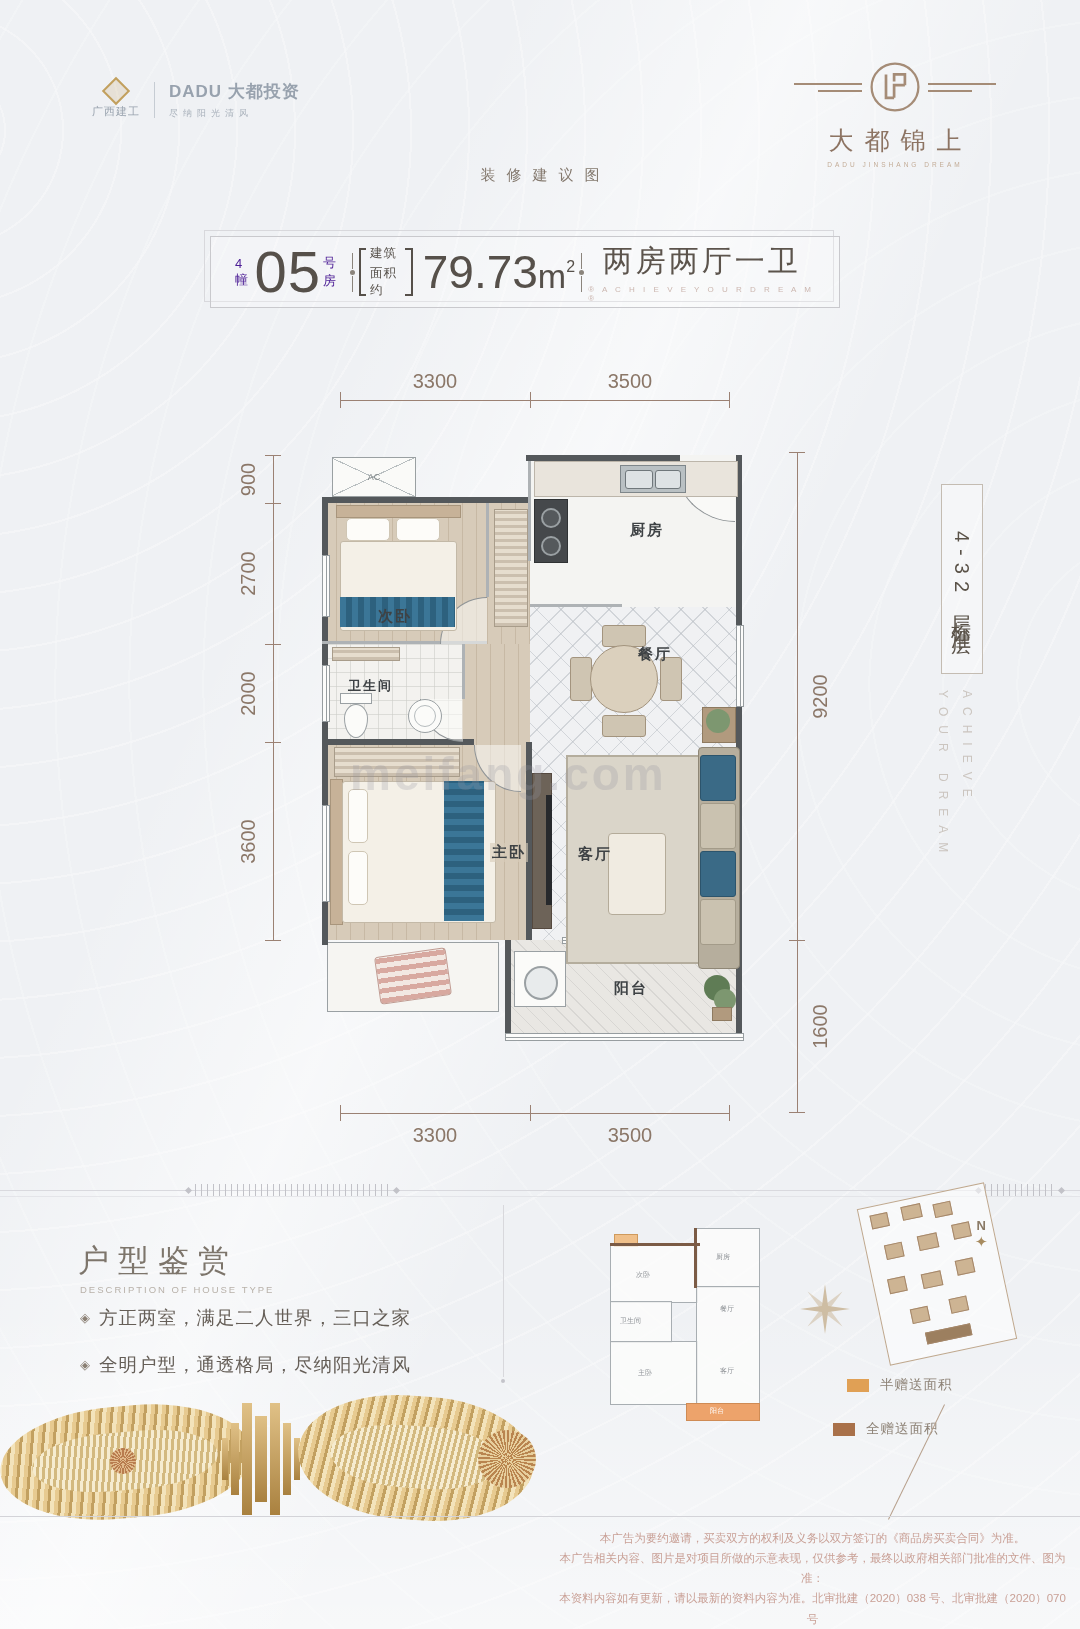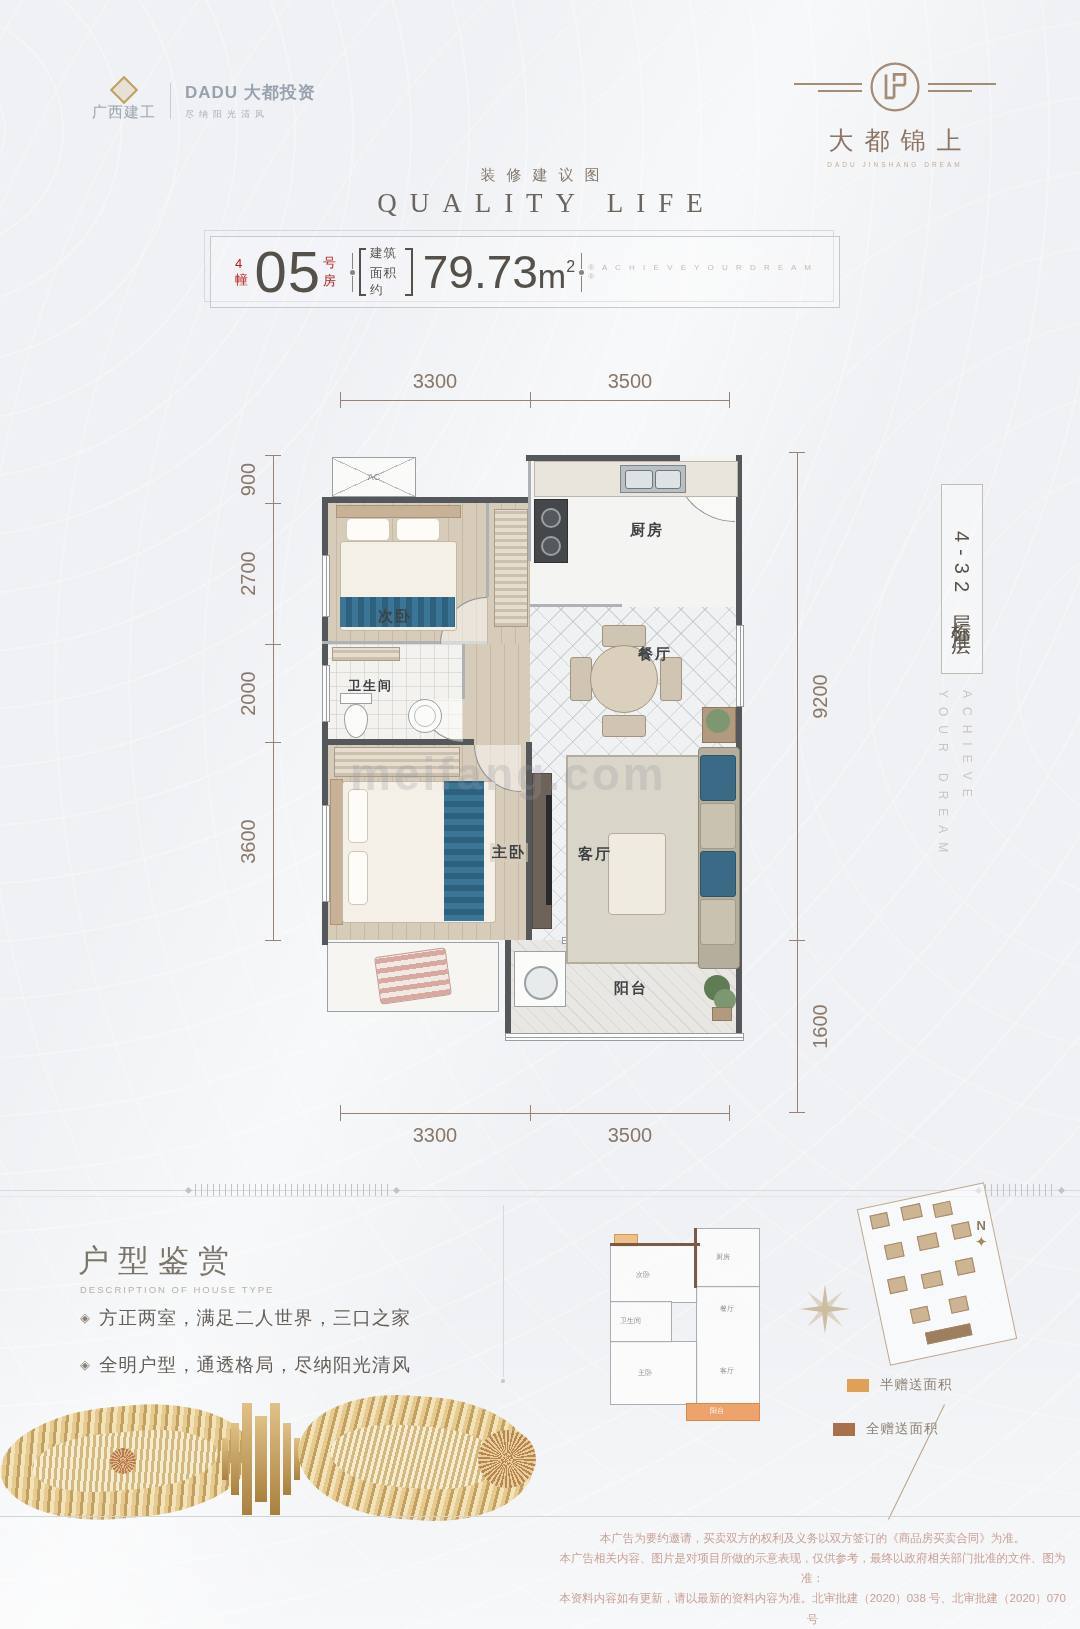--- a/index.html
+++ b/index.html
@@ -11,21 +11,21 @@
     repeating-radial-gradient(circle at -5% 8%, rgba(255,255,255,.55) 0 2px, rgba(255,255,255,0) 2px 58px),
     repeating-radial-gradient(circle at 108% 42%, rgba(255,255,255,.45) 0 2px, rgba(255,255,255,0) 2px 74px);
     opacity:.5;pointer-events:none;}
   .tex2{position:absolute;inset:0;background:linear-gradient(115deg, rgba(255,255,255,0) 28%, rgba(255,255,255,.55) 44%, rgba(255,255,255,0) 58%),
     linear-gradient(0deg, rgba(255,255,255,.5), rgba(255,255,255,0) 20%);pointer-events:none;}
 
   
   .hleft{left:92px;top:80px;display:flex;align-items:center;gap:14px;}
   .hl-col1{display:flex;flex-direction:column;align-items:center;gap:3px;}
   .hl-icon{width:16px;height:16px;border:2px solid #c2a05e;transform:rotate(45deg);background:rgba(194,160,94,.2);}
-  .hl-builder{font-size:15px;color:#9aa4af;letter-spacing:1px;}
+  .hl-builder{font-size:11px;color:#9aa4af;letter-spacing:1px;}
   .hl-div{width:1px;height:36px;background:#c6ccd3;}
   .hl-col2{display:flex;flex-direction:column;gap:4px;}
   .hl-brand{font-size:17px;color:#98a2ae;font-weight:bold;letter-spacing:1px;}
   .hl-tag{font-size:9px;color:#aab2bc;letter-spacing:5px;}
 
   .hright{left:800px;top:58px;width:190px;display:flex;flex-direction:column;align-items:center;}
   .emblem-row{display:flex;align-items:center;gap:6px;height:58px;}
   .emb-lines{display:flex;flex-direction:column;gap:5px;align-items:flex-end;}
   .emb-lines.r{align-items:flex-start;}
   .emb-lines i{display:block;height:2px;background:#a58c77;}
@@ -35,21 +35,21 @@
 
   
   .sub-cn{left:0;top:166px;width:1080px;text-align:center;font-size:15px;letter-spacing:11px;color:#84796e;text-indent:11px;}
   .sub-en{left:0;top:188px;width:1080px;text-align:center;font-family:"Liberation Serif","DejaVu Serif",serif;font-size:27px;letter-spacing:13px;color:#6b6560;text-indent:13px;}
 
   
   .spec{left:210px;top:236px;width:628px;height:70px;border:1px solid #c9c9cd;background:rgba(255,255,255,.25);}
   .spec-ghost{left:204px;top:230px;width:628px;height:70px;border:1px solid #d8d8dc;}
   .spec-in{position:absolute;inset:0;display:flex;align-items:center;justify-content:space-between;padding:0 24px;}
   .unit-grp{display:flex;align-items:center;color:#56504a;}
-  .unit-side{display:flex;flex-direction:column;justify-content:center;gap:2px;font-size:13px;color:#b91c1c;}
+  .unit-side{display:flex;flex-direction:column;justify-content:center;gap:2px;font-size:13px;color:#4c1d95;}
   .unit-big{font-size:58px;line-height:1;letter-spacing:1px;color:#56504a;margin:0 2px;}
   .pin{display:flex;flex-direction:column;align-items:center;width:14px;}
   .pin i{display:block;width:1px;height:16px;background:#8b847c;}
   .pin b{display:block;width:5px;height:5px;border-radius:50%;background:#8b847c;margin:1px 0;}
   .area-grp{display:flex;align-items:center;color:#56504a;}
   .brk{width:7px;height:44px;border:2px solid #56504a;}
   .brk.l{border-right:none;}
   .brk.r{border-left:none;}
   .area-lab{display:flex;flex-direction:column;gap:3px;font-size:12.5px;color:#56504a;padding:0 4px;letter-spacing:1px;}
   .area-val{font-size:46px;line-height:1;margin-left:10px;letter-spacing:0;}
@@ -225,21 +225,20 @@
       <div class="emb-lines r">
           <i style="width:68px;"></i>
           <i style="width:44px;"></i>
         </div>
     </div>
     <div class="hr-name">大都锦上</div>
     <div class="hr-sub">DADU JINSHANG DREAM</div>
   </div>
 
   <div class="abs sub-cn">装修建议图</div>
-  <div class="abs sub-en">QUALITY LIFE</div>
 
   <div class="abs spec-ghost"></div>
   <div class="abs spec">
     <div class="spec-in">
       <div class="unit-grp">
         <div class="unit-side">4幢</div>
         <div class="unit-big">05</div>
         <div class="unit-side">号房</div>
       </div>
       <div class="pin">
@@ -255,20 +254,21 @@
         </div>
         <div class="brk r"></div>
         <div class="area-val"><span>79.73</span><span class="area-unit">m</span><sup class="area-sup">2</sup></div>
       </div>
       <div class="pin">
           <i></i>
           <b></b>
           <i></i>
         </div>
       <div class="rooms-grp">
+        <div class="rooms-txt">两房两厅一卫</div>
         <div class="rooms-slogan">® A C H I E V E  Y O U R  D R E A M ®</div>
       </div>
     </div>
   </div>
 
   <div class="abs dimh" style="left:340px;top:400px;width:390px;">
     <span class="tickv" style="left:0;"></span>
     <span class="tickv" style="left:190px;"></span>
     <span class="tickv" style="left:389px;"></span>
   </div>

